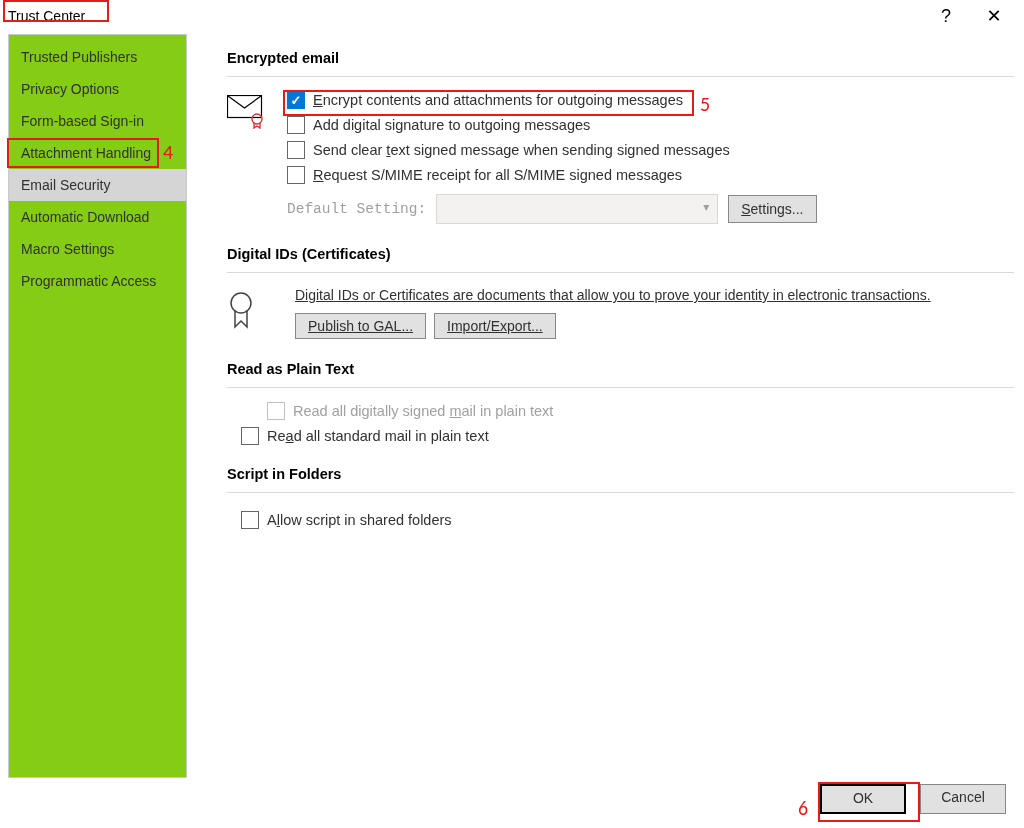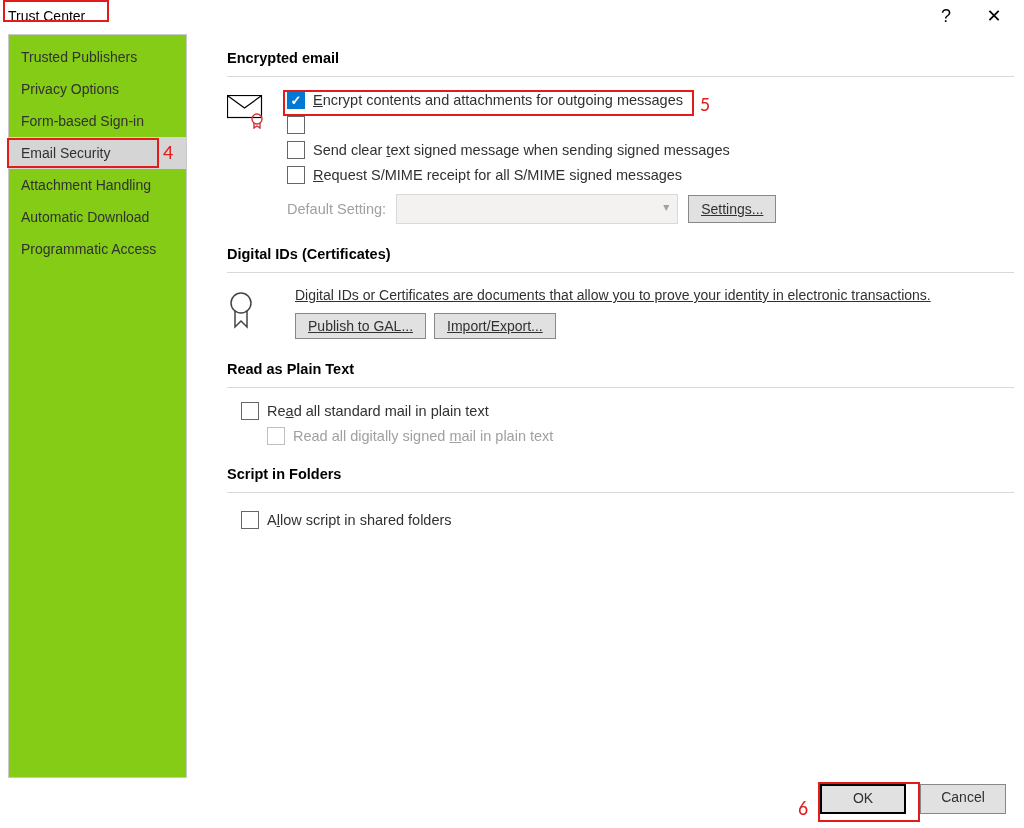--- a/index.html
+++ b/index.html
@@ -128,21 +128,21 @@
   .chk-row.disabled { color: #a0a0a0; }
   .chk-row.disabled .chk { border-color: #c0c0c0; }
   .chk-row .lbl .u { text-decoration: underline; }
 
   .defset-row {
     display: flex;
     align-items: center;
     margin-top: 10px;
     gap: 10px;
   }
-  .defset-label { color: #a0a0a0; }
+  .defset-label { color: #a0a0a0; font-family: Liberation Mono, monospace; }
   .defset-combo {
     width: 280px;
     height: 28px;
     border: 1px solid #d9d9d9;
     background: #f3f2f1;
     position: relative;
   }
   .defset-combo::after {
     content: "▾";
     position: absolute;
@@ -153,21 +153,21 @@
   }
   .btn {
     border: 1px solid #888;
     background: #e1e1e1;
     padding: 4px 12px;
     font-size: 14px;
     cursor: default;
     display: inline-block;
     box-sizing: border-box;
   }
-  .btn.settings { height: 28px; line-height: 18px; text-decoration: underline; }
+  .btn.settings { height: 28px; line-height: 18px; }
   .btn .u { text-decoration: underline; }
 
   .digid-row {
     display: flex;
     align-items: flex-start;
     gap: 20px;
   }
   .digid-icon { width: 48px; flex: 0 0 48px; padding-top: 4px; }
   .digid-body { flex: 1; text-decoration: underline; }
   .digid-desc { margin-bottom: 10px; font-size: 14px; }
@@ -228,23 +228,24 @@
       <div class="ctrl close-x">✕</div>
     </div>
   </div>
 
   <div class="body">
 
     <div class="sidebar">
       <div class="sidebar-item">Trusted Publishers</div>
       <div class="sidebar-item">Privacy Options</div>
       <div class="sidebar-item">Form-based Sign-in</div>
+      <div class="sidebar-item">Attachment Handling</div>
       <div class="sidebar-item selected">Email Security</div>
-      <div class="sidebar-item">Attachment Handling</div>
       <div class="sidebar-item">Automatic Download</div>
+      <div class="sidebar-item">Macro Settings</div>
       <div class="sidebar-item">Programmatic Access</div>
     </div>
 
     <div class="content">
 
       <div class="section-title">Encrypted email</div>
       <hr class="section-rule">
       <div class="enc-row">
         <div class="enc-icon">
           <svg width="40" height="34" viewBox="0 0 40 34">
@@ -254,20 +255,21 @@
             <path d="M27 28 L27 33 L30 31 L33 33 L33 28" fill="none" stroke="#d13438" stroke-width="1.4"></path>
           </svg>
         </div>
         <div class="checklist">
           <div class="chk-row">
             <span class="chk checked">✓</span>
             <span class="lbl"><span class="u">E</span>ncrypt contents and attachments for outgoing messages</span>
           </div>
           <div class="chk-row">
             <span class="chk"></span>
+            <span class="lbl">Add digital signature to outgoin<span class="u">g</span> messages</span>
           </div>
           <div class="chk-row">
             <span class="chk"></span>
             <span class="lbl">Send clear <span class="u">t</span>ext signed message when sending signed messages</span>
           </div>
           <div class="chk-row">
             <span class="chk"></span>
             <span class="lbl"><span class="u">R</span>equest S/MIME receipt for all S/MIME signed messages</span>
           </div>
           <div class="defset-row">
@@ -293,27 +295,27 @@
           <div class="digid-btns">
             <div class="btn"><span class="u">P</span>ublish to GAL...</div>
             <div class="btn">Import/Export...</div>
           </div>
         </div>
       </div>
 
       <div style="height:22px"></div>
       <div class="section-title">Read as Plain Text</div>
       <div class="plaintext-box">
+        <div class="chk-row sub disabled">
+          <span class="chk"></span>
+          <span class="lbl">Read all digitally signed <span class="u">m</span>ail in plain text</span>
+        </div>
         <div class="chk-row">
           <span class="chk"></span>
           <span class="lbl">Re<span class="u">a</span>d all standard mail in plain text</span>
-        </div>
-        <div class="chk-row sub disabled">
-          <span class="chk"></span>
-          <span class="lbl">Read all digitally signed <span class="u">m</span>ail in plain text</span>
         </div>
       </div>
 
       <div style="height:14px"></div>
       <div class="section-title">Script in Folders</div>
       <hr class="section-rule">
       <div class="script-box">
         <div class="chk-row">
           <span class="chk"></span>
           <span class="lbl">A<span class="u">l</span>low script in shared folders</span>

